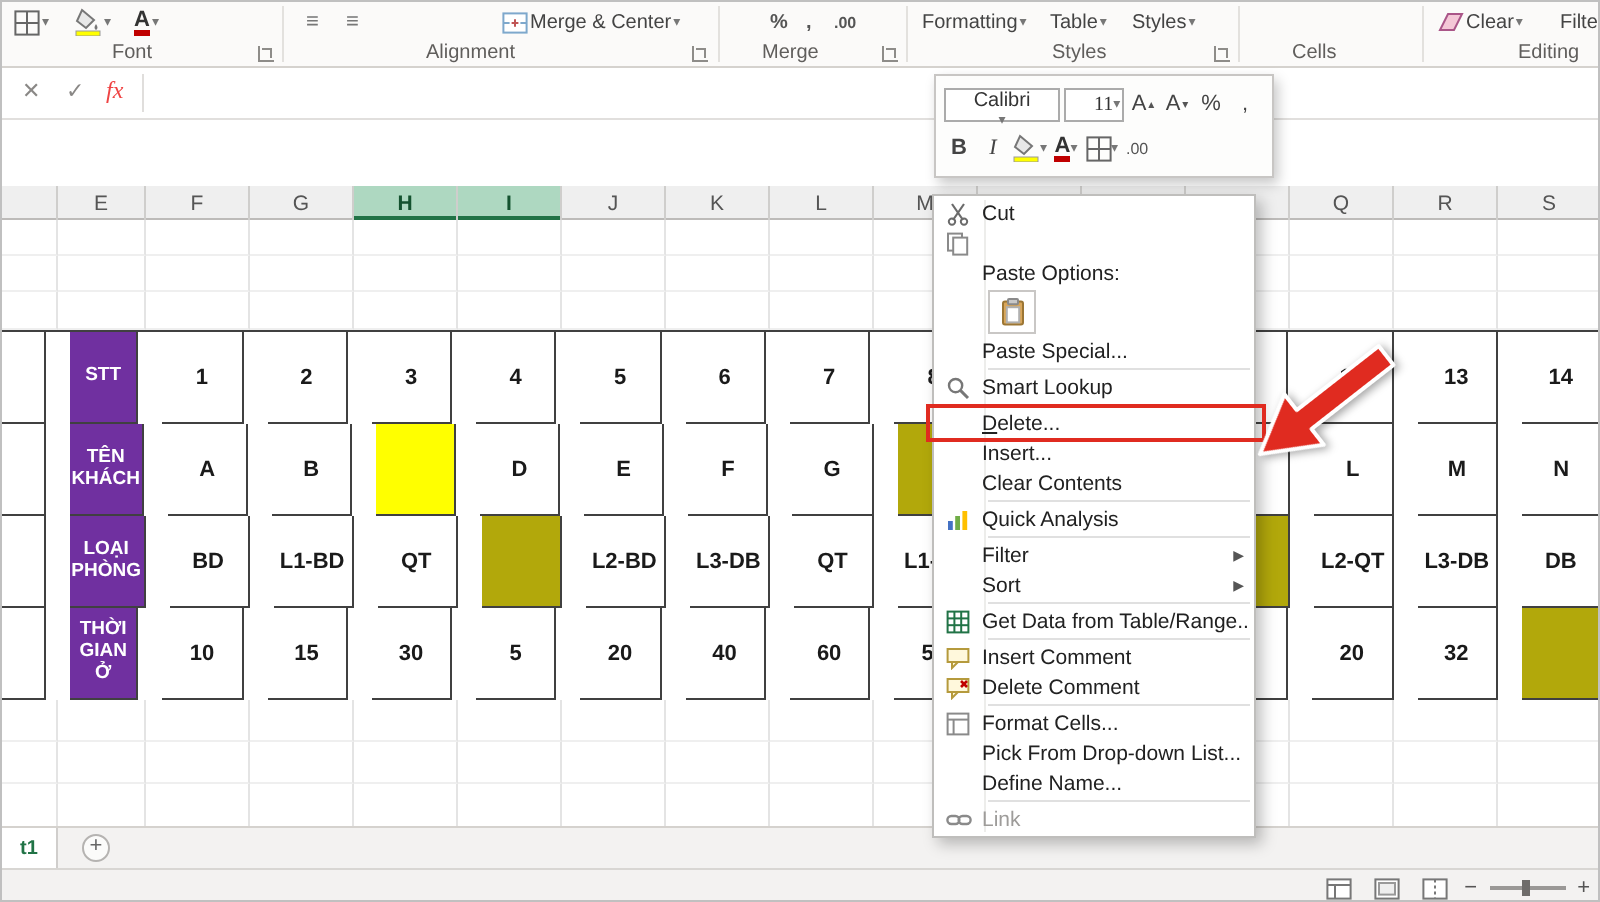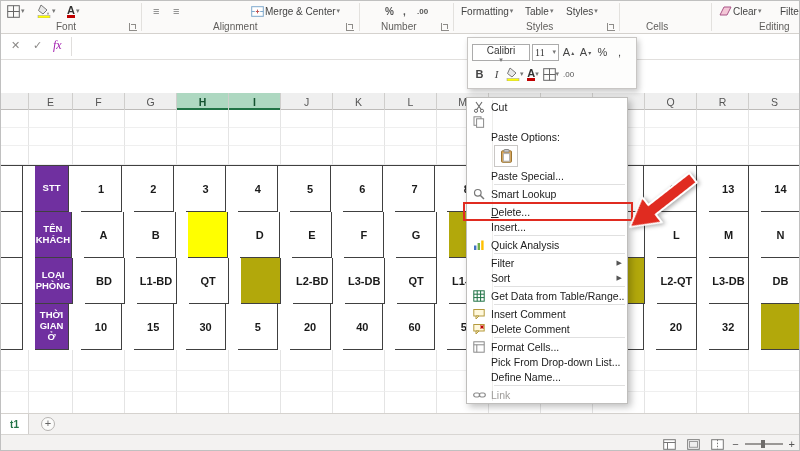--- a/index.html
+++ b/index.html
@@ -18,21 +18,21 @@
   .rb-icon { position:absolute; top:2px; height:16px; display:flex; align-items:center; gap:1px; color:#555; font-size:9px; cursor:default; }
   .rb-text { font-size:10px; color:#444; white-space:nowrap; }
   .caret { font-size:7px; color:#777; }
   .num-glyph { font-size:10px; color:#555; font-weight:bold; }
   .align-glyph { font-size:11px; color:#777; letter-spacing:-1px; }
   .a-red { display:inline-block; font-weight:bold; font-size:11px; color:#333; border-bottom:3px solid #C00000; line-height:10px; }
   
   .fbar { position:absolute; top:33px; left:0; width:800px; height:26px; background:#FFF; border-bottom:1px solid #E1DFDD; }
   .fb-x { position:absolute; left:10px; top:5px; font-size:11px; color:#8A8886; }
   .fb-ok { position:absolute; left:32px; top:5px; font-size:11px; color:#8A8886; }
-  .fb-fx { position:absolute; left:52px; top:4px; font-size:12px; font-style:italic; color:#a21caf; font-family:"Liberation Serif", serif; }
+  .fb-fx { position:absolute; left:52px; top:4px; font-size:12px; font-style:italic; color:#ef4444; font-family:"Liberation Serif", serif; }
   .fb-sep { position:absolute; left:70px; top:3px; bottom:3px; width:1px; background:#E0DEDC; }
   .fb-input { position:absolute; left:72px; top:0; right:0; bottom:0; background:#FFF; }
   
   .colheads { position:absolute; top:92px; left:0; width:800px; height:17px; display:flex; background:#EFEFEF; border-bottom:1px solid #BDBBB9; }
   .ch { width:52px; height:17px; border-right:1px solid #CFCECC; font-size:10.5px; color:#555; display:flex; align-items:center; justify-content:center; }
   .ch.e { width:44px; } .ch.sp { width:28px; }
   .ch.hl { background:#AED8C1; color:#14522F; box-shadow: inset 0 -2px 0 #217346; font-weight:bold; }
   
   .sheet { position:absolute; top:109px; left:0; width:800px; height:303px; background:#fff; overflow:hidden; }
   .g-row { display:flex; }
@@ -43,21 +43,21 @@
   .t-cell { border-right:1px solid #404040; border-bottom:1px solid #404040; display:flex; align-items:center; justify-content:center; background:#fff; }
   .t-sp { width:28px; }
   .t-label { width:44px; background:#7030A0; color:#FFF; font-weight:bold; font-size:9.5px; text-align:center; line-height:1.15; padding:0 1px; }
   .t-data { width:52px; font-weight:bold; font-size:11px; color:#1A1A1A; }
   .f-yellow { background:#FFFF00; }
   .f-olive { background:#B2A80B; }
   
   .minibar { position:absolute; top:36px; left:466px; width:170px; height:52px; background:#FDFDFC; border:1px solid #C8C6C4; box-shadow:2px 3px 6px rgba(0,0,0,.22); z-index:40; padding:3px 4px; }
   .mb-row { display:flex; align-items:center; height:22px; gap:2px; }
   .mb-font { width:58px; height:17px; border:1px solid #ABABAB; background:#FFF; font-size:10px; color:#333; display:flex; align-items:center; justify-content:space-between; padding:0 2px;flex-direction:column; }
-  .mb-size { width:27px; height:17px; border:1px solid #ABABAB; background:#FFF; font-size:10px; color:#333; display:flex; align-items:center; justify-content:space-between; padding:0 2px;font-family:Liberation Serif, serif; }
+  .mb-size { width:27px; height:17px; border:1px solid #ABABAB; background:#FFF; font-size:10px; color:#333; display:flex; align-items:center; justify-content:space-between; padding:0 14px;font-family:Liberation Serif, serif; }
   .mb-btn { min-width:15px; height:18px; display:flex; align-items:center; justify-content:center; font-size:11px; color:#444; }
   .mb-btn .sup { font-size:6px; margin-left:1px; color:#555; }
   .mb-bold { font-weight:bold; } .mb-italic { font-style:italic; font-family:"Liberation Serif",serif; }
   
   .menu { position:absolute; left:465px; top:96px; width:162px; background:#FFF; border:1px solid #BFBEBC; box-shadow:3px 3px 7px rgba(0,0,0,.25); z-index:50; padding:1px 0; }
   .menu::before { content:""; position:absolute; left:25px; top:2px; bottom:2px; width:1px; background:#EDEDEB; }
   .m-item { position:relative; display:flex; align-items:center; height:15px; font-size:10.5px; color:#212121; padding-right:2px; }
   .m-ic { width:24px; display:flex; justify-content:center; align-items:center; flex:none; }
   .m-lb { display:block; flex:1; white-space:nowrap; overflow:hidden; }
   .m-ar { font-size:7px; color:#555; margin-left:2px; margin-right:3px; }
@@ -159,21 +159,21 @@
         </svg>
       <span class="rb-text">Clear</span>
       <span class="caret">▾</span>
     </div>
     <div class="rb-icon" style="left:779px">
       <span class="rb-text">Filte</span>
     </div>
 
     <span class="rb-group-label" style="left:55px">Font</span>
     <span class="rb-group-label" style="left:212px">Alignment</span>
-    <span class="rb-group-label" style="left:380px">Number</span>
+    <span class="rb-group-label" style="left:380px">Merge</span>
     <span class="rb-group-label" style="left:525px">Styles</span>
     <span class="rb-group-label" style="left:645px">Cells</span>
     <span class="rb-group-label" style="left:758px">Editing</span>
     <span class="launcher" style="left:128px"></span>
     <span class="launcher" style="left:345px"></span>
     <span class="launcher" style="left:440px"></span>
     <span class="launcher" style="left:606px"></span>
   </div>
 
   <div class="fbar">
@@ -497,20 +497,24 @@
       </div>
       <div class="m-sep"></div>
       <div class="m-item hl u1">
         <span class="m-ic"></span>
         <span class="m-lb">Delete...</span>
       </div>
       <div class="m-item">
         <span class="m-ic"></span>
         <span class="m-lb">Insert...</span>
       </div>
+      <div class="m-item">
+        <span class="m-ic"></span>
+        <span class="m-lb">Clear Contents</span>
+      </div>
       <div class="m-sep"></div>
       <div class="m-item">
         <span class="m-ic">
           <svg width="12" height="12" viewBox="0 0 12 12">
             <rect x="1" y="6.5" width="2.4" height="4.5" fill="#4472C4"></rect>
             <rect x="4.6" y="4" width="2.4" height="7" fill="#70AD47"></rect>
             <rect x="8.2" y="1.5" width="2.4" height="9.5" fill="#FFC000"></rect>
           </svg>
         </span>
         <span class="m-lb">Quick Analysis</span>

